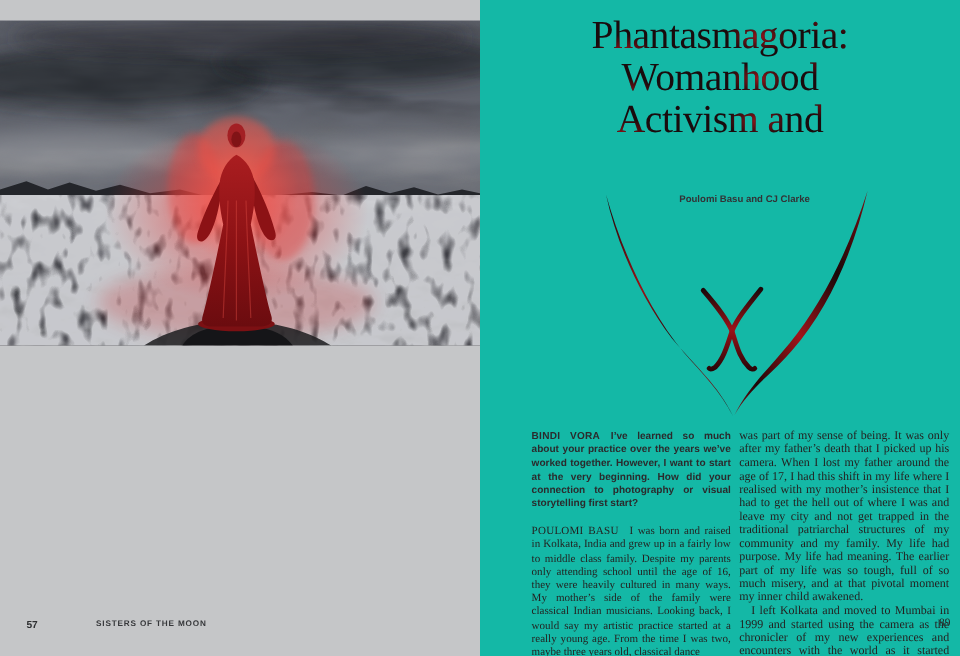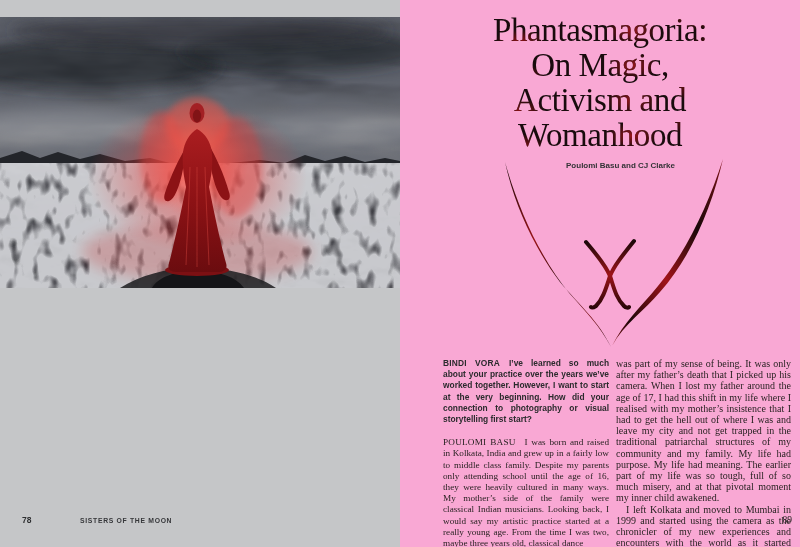--- a/index.html
+++ b/index.html
@@ -5,21 +5,21 @@
   html,body{margin:0;padding:0;background:#ffffff;}
   .spread{position:relative;width:800px;height:547px;overflow:hidden;font-family:"Liberation Serif",serif;background:#ffffff;}
 
   
   .left-page{position:absolute;left:0;top:0;width:400px;height:547px;background:#c5c6c8;}
   .photo{position:absolute;left:0;top:17px;width:400px;height:271px;display:block;}
   .left-folio{position:absolute;left:22px;top:515px;font-family:"Liberation Sans",sans-serif;font-weight:bold;font-size:8.5px;color:#2e2f31;}
   .left-footer-title{position:absolute;left:80px;top:517px;font-family:"Liberation Sans",sans-serif;font-weight:bold;font-size:6.8px;letter-spacing:0.7px;color:#36373a;}
 
   
-  .right-page{position:absolute;left:400px;top:0;width:400px;height:547px;background:#f9a8d4;}
+  .right-page{position:absolute;left:400px;top:0;width:400px;height:547px;background:#14b8a6;}
 
   .title-block{position:absolute;left:0;top:13px;width:400px;text-align:center;}
   .title-line{
     font-family:"Liberation Serif",serif;
     font-size:33px;line-height:35px;letter-spacing:-0.4px;font-weight:normal;
     display:block;
     background-image:
       radial-gradient(42px 20px at 16% 12%, #8e1318 0%, rgba(142,19,24,0) 62%),
       radial-gradient(55px 22px at 74% 10%, #7c1015 0%, rgba(124,16,21,0) 62%),
       radial-gradient(46px 22px at 58% 50%, #96161b 0%, rgba(150,22,27,0) 60%),
@@ -126,31 +126,30 @@
 
       <ellipse cx="197" cy="253" rx="32" ry="6" fill="#7c1013"></ellipse>
       <path d="M187,128 C179,142 171,158 165,176 C163,182 165,185 169,184 C175,182 180,168 183,152 C185,143 186,135 187,128 Z" fill="#8c1215"></path>
       <path d="M208,126 C216,140 224,157 229,175 C231,181 229,184 225,183 C219,181 214,167 211,151 C209,142 208,134 208,126 Z" fill="#8c1215"></path>
       <path d="M197,112 C205,116 211,125 212,136 C213,150 211,160 209,170 C215,200 222,232 226,246 C228,252 224,255 218,255 L176,255 C170,255 167,252 169,246 C173,232 180,200 186,170 C184,160 182,150 183,136 C184,125 190,116 197,112 Z" fill="url(#gownG)"></path>
       <path d="M190,150 C189,185 187,220 186,248 M197,150 C197,185 197,225 197,250 M205,150 C206,185 208,220 209,248" stroke="#d84740" stroke-width="1" fill="none" opacity="0.45"></path>
       <ellipse cx="197" cy="96" rx="7.5" ry="10" fill="#a32024"></ellipse>
       <ellipse cx="197" cy="99" rx="4.2" ry="6.5" fill="#6f0d10" opacity="0.65"></ellipse>
     </svg>
 
-    <div class="left-folio">78</div>
+    <div class="left-folio">57</div>
     <div class="left-footer-title">SISTERS OF THE MOON</div>
   </div>
 
   <div class="right-page">
 
     <div class="title-block">
       <span class="title-line">Phantasmagoria:</span>
-      <span class="title-line">On Magic,</span>
+      <span class="title-line">Womanhood</span>
       <span class="title-line">Activism and</span>
-      <span class="title-line">Womanhood</span>
     </div>
 
     <div class="subtitle">
       <div>Poulomi Basu and CJ Clarke</div>
     </div>
 
     <svg class="emblem" viewBox="0 0 232 196" aria-hidden="true">
       <defs>
         <linearGradient id="emberL" x1="0" y1="0" x2="1" y2="1">
           <stop offset="0" stop-color="#1a090b"></stop>

